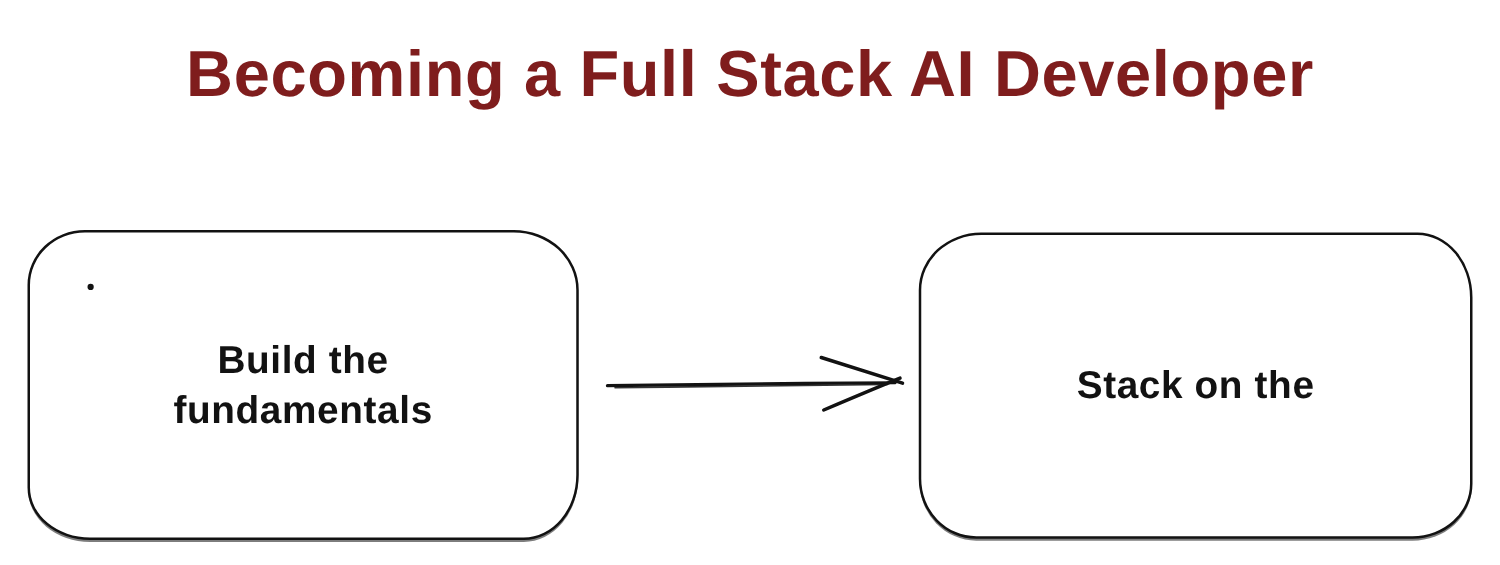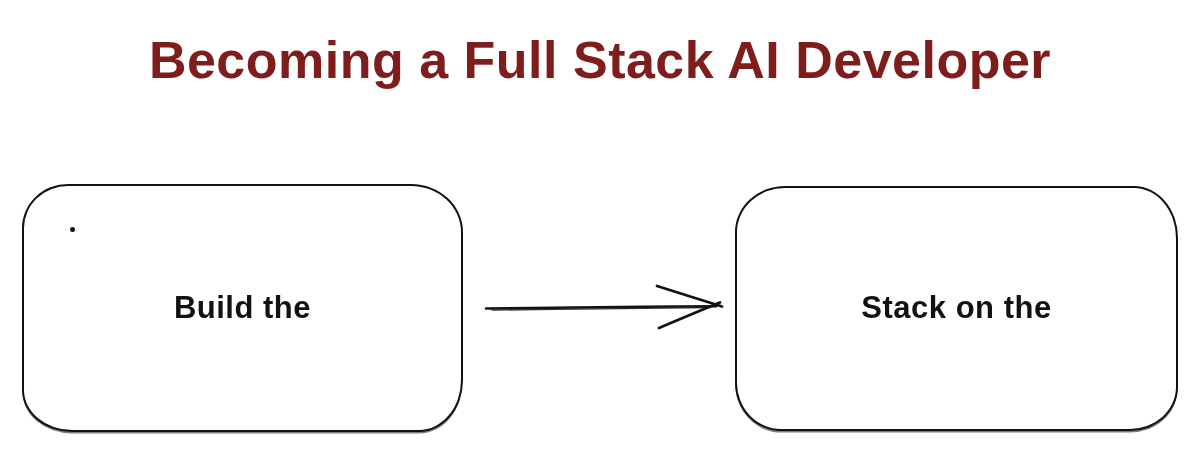--- a/index.html
+++ b/index.html
@@ -86,20 +86,21 @@
 <body>
 
 <div class="canvas">
 
   <div class="title">Becoming a Full Stack AI Developer</div>
 
   <div class="node node-left">
     <div class="ink-dot"></div>
     <div class="node-label">
       <span>Build the</span>
+      <span>fundamentals</span>
     </div>
   </div>
 
   <svg class="arrow-svg" viewBox="0 0 252 84" xmlns="http://www.w3.org/2000/svg">
     <path d="M 8 44.5 C 70 43.8, 160 42.5, 238 42.2" fill="none" stroke="#121212" stroke-width="2.6" stroke-linecap="round"></path>
     <path d="M 14 46.2 C 90 45.2, 170 44.4, 232 43.6" fill="none" stroke="#121212" stroke-width="1.3" stroke-linecap="round" opacity="0.85"></path>
     <path d="M 179 22 C 200 28.5, 222 35.5, 244 42.5" fill="none" stroke="#121212" stroke-width="2.8" stroke-linecap="round"></path>
     <path d="M 242 38.5 C 221 47, 201 55.5, 181 64" fill="none" stroke="#121212" stroke-width="2.8" stroke-linecap="round"></path>
   </svg>
 

